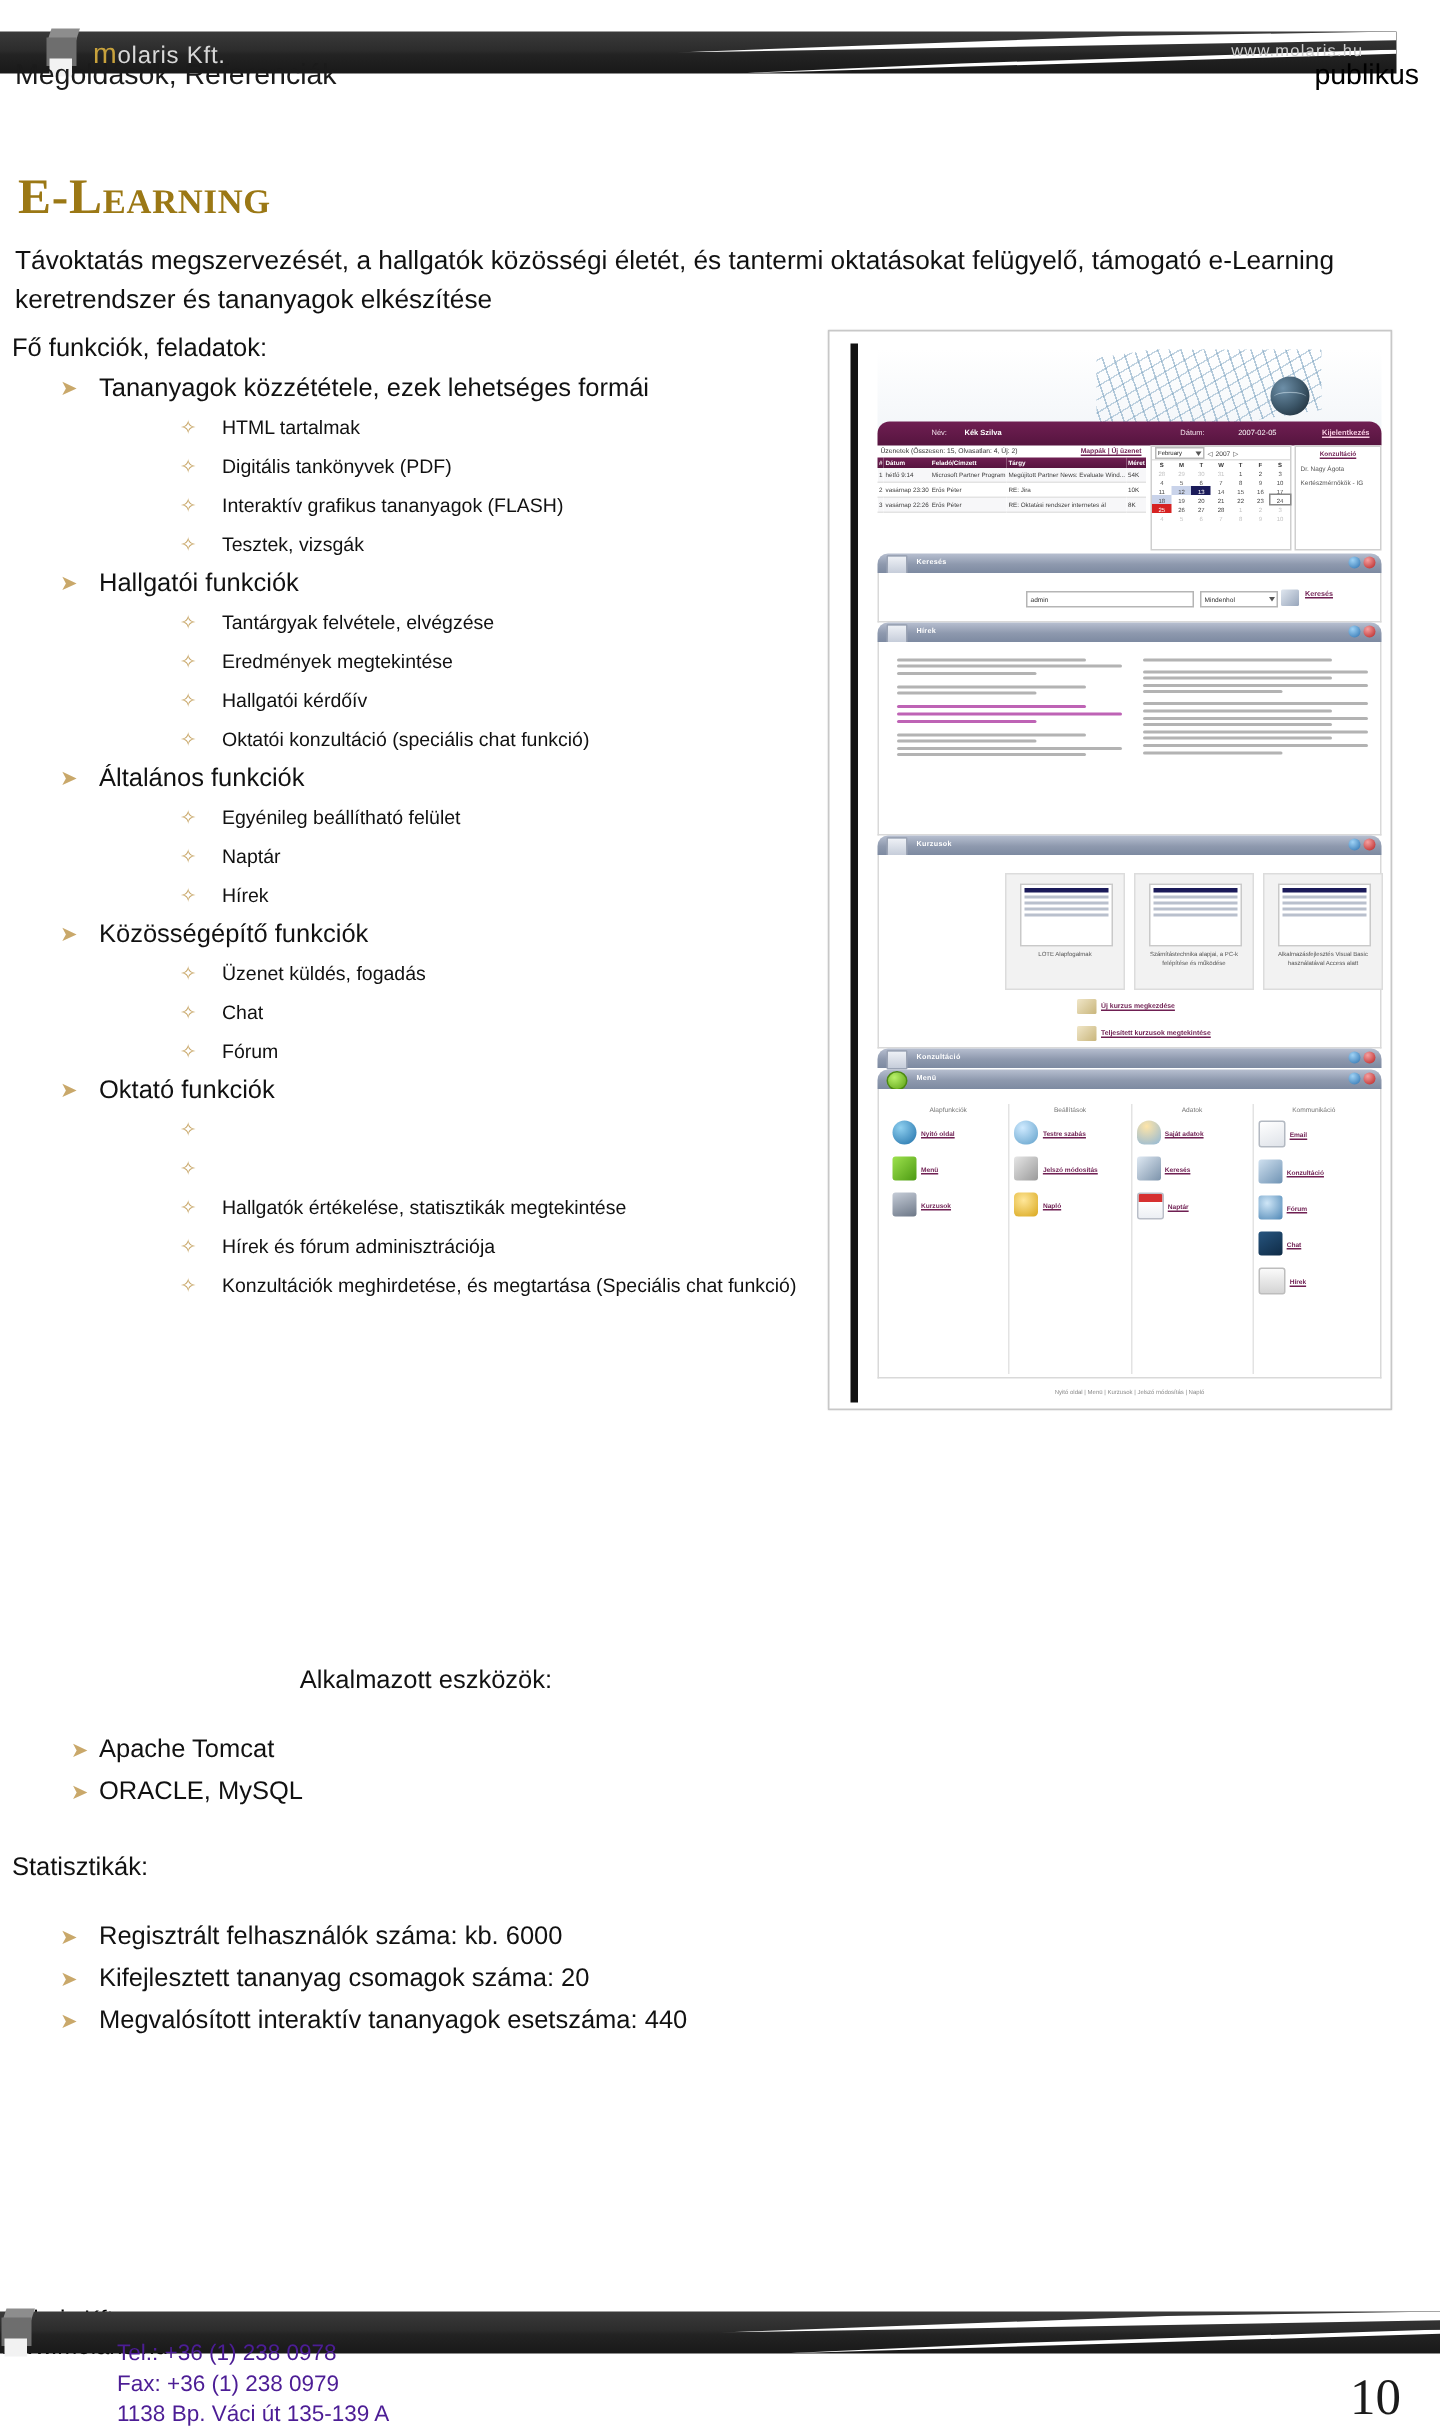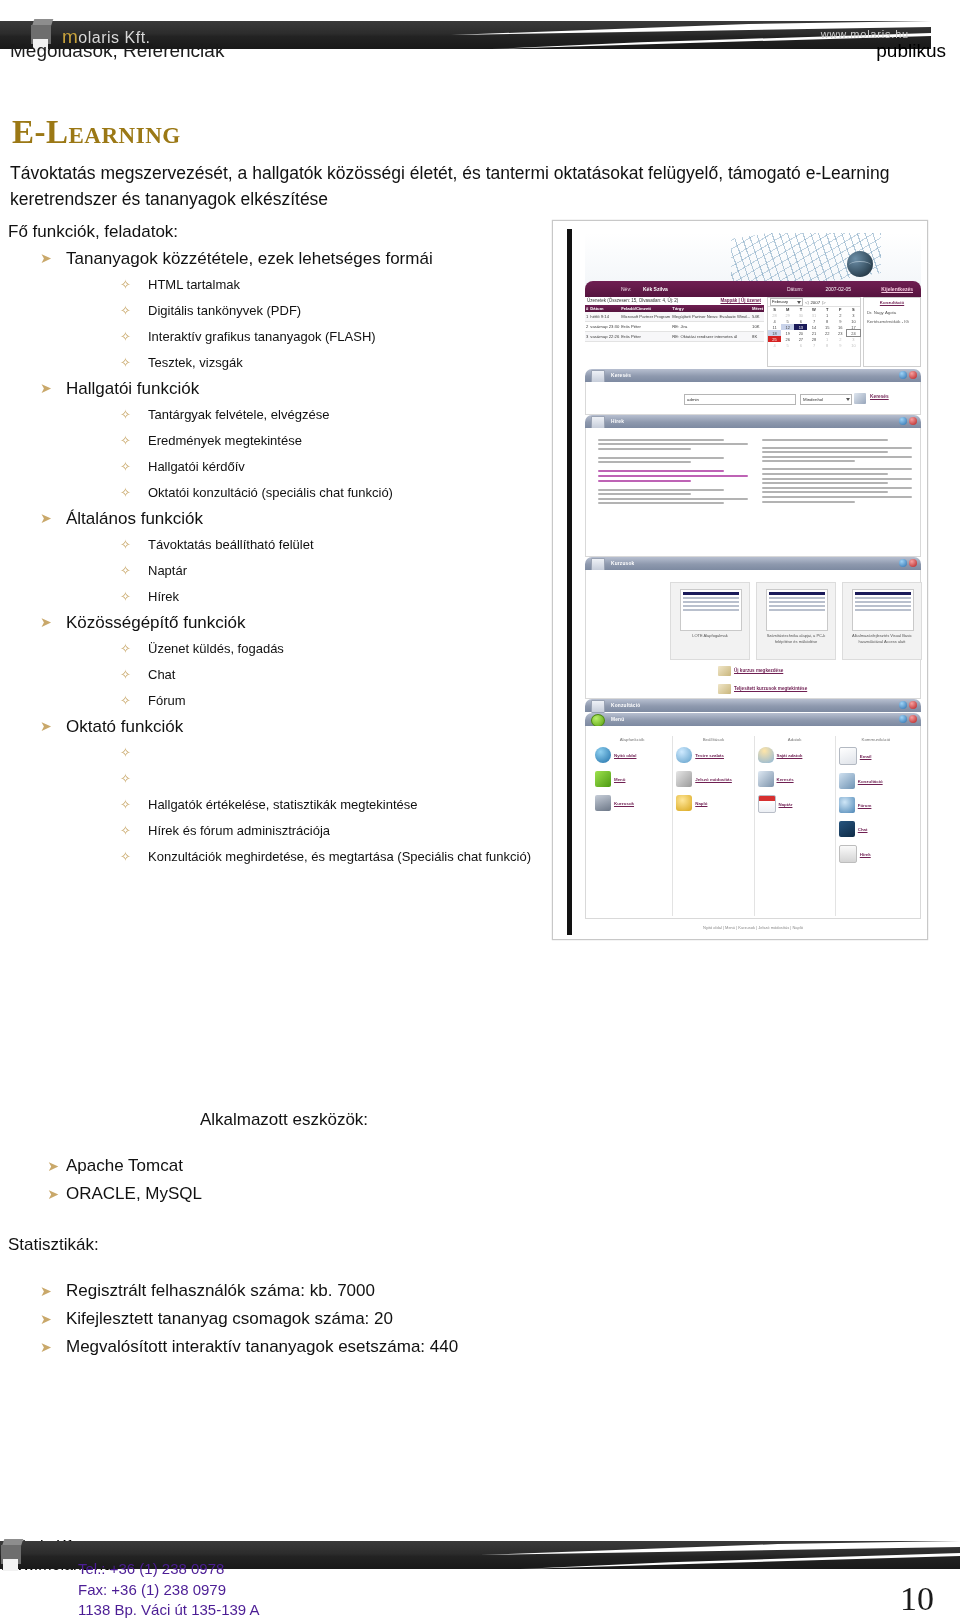--- a/index.html
+++ b/index.html
@@ -446,21 +446,21 @@
       <span class="mk2">✧</span>
       <span class="tx2">Oktatói konzultáció (speciális chat funkció)</span>
     </div>
 
   <div class="lvl1">
     <span class="mk1">➤</span>
     <span class="tx1">Általános funkciók</span>
   </div>
   <div class="lvl2">
       <span class="mk2">✧</span>
-      <span class="tx2">Távoktatás beállítható felület</span>
+      <span class="tx2">Egyénileg beállítható felület</span>
     </div>
   <div class="lvl2">
       <span class="mk2">✧</span>
       <span class="tx2">Naptár</span>
     </div>
   <div class="lvl2">
       <span class="mk2">✧</span>
       <span class="tx2">Hírek</span>
     </div>
 
@@ -516,21 +516,21 @@
       <span class="mk1">➤</span>
       <span class="tx1">ORACLE, MySQL</span>
     </div>
 </div>
 
 <div class="stats">
   <div class="sec-head">Statisztikák:</div>
   <div class="gapline"></div>
   <div class="plain1">
       <span class="mk1">➤</span>
-      <span class="tx1">Regisztrált felhasználók száma: kb. 7000</span>
+      <span class="tx1">Regisztrált felhasználók száma: kb. 6000</span>
     </div>
   <div class="plain1">
       <span class="mk1">➤</span>
       <span class="tx1">Kifejlesztett tananyag csomagok száma: 20</span>
     </div>
   <div class="plain1">
       <span class="mk1">➤</span>
       <span class="tx1">Megvalósított interaktív tananyagok esetszáma: 440</span>
     </div>
 </div>

